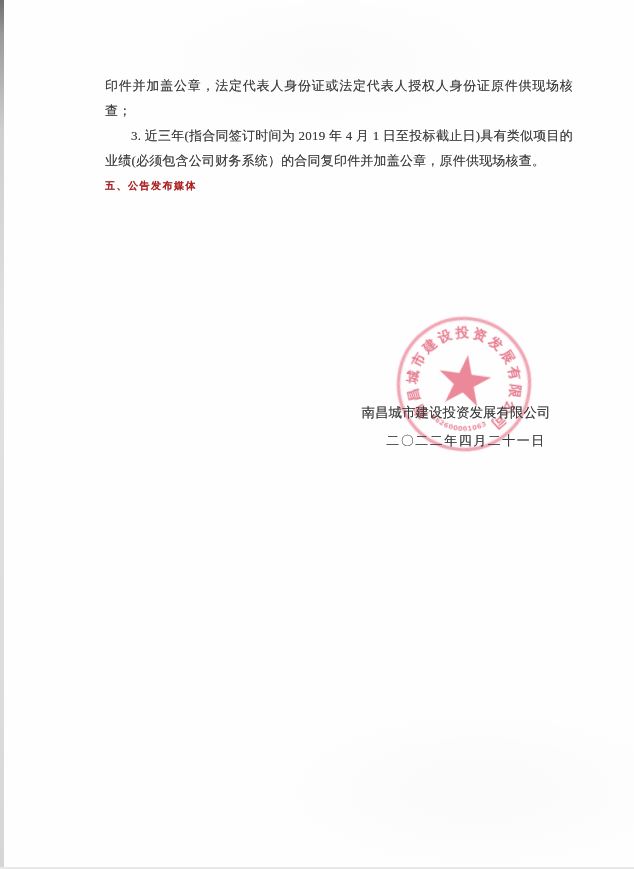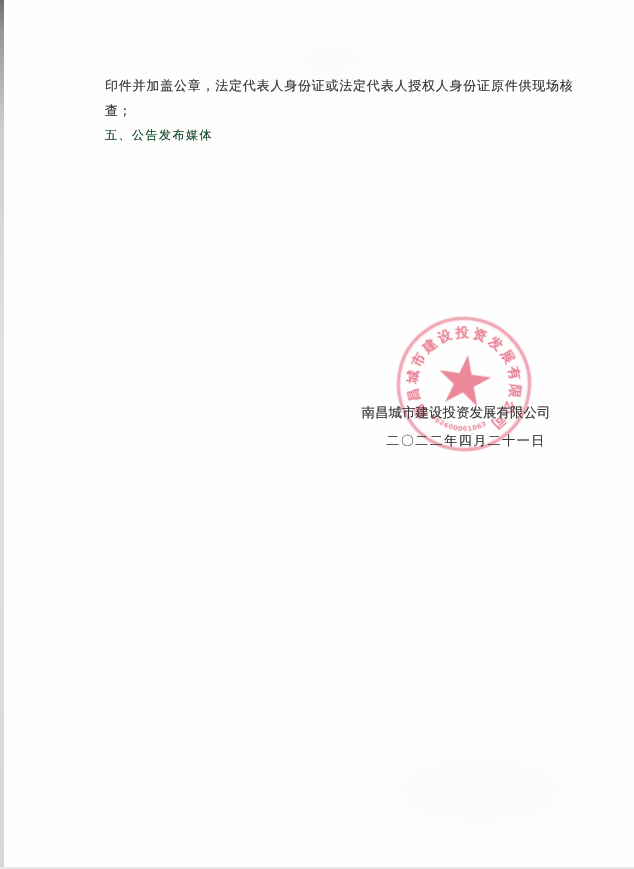--- a/index.html
+++ b/index.html
@@ -28,21 +28,21 @@
     position:absolute;left:85px;top:73px;width:468px;
     font-size:13px;line-height:25px;color:#3b3b3b;
     text-align:justify;
     letter-spacing:0.2px;
     text-shadow:0 0 0.4px rgba(60,60,60,0.55);
     margin-left:20px;
   }
   .para{margin:0;}
   .para.indent{text-indent:2em;}
   .section-heading{
-    margin:0;font-size:12px;font-weight:400;color:#14532d;
+    margin:0;font-size:10px;font-weight:700;color:#b91c1c;
     line-height:25px;letter-spacing:1.5px;
     font-family:"Liberation Sans","DejaVu Sans",sans-serif;
   }
 
   
   .sig-company{
     position:absolute;left:356px;top:403px;width:200px;
     font-size:13.5px;color:#3b3b3b;text-align:center;line-height:20px;
     text-shadow:0 0 0.4px rgba(60,60,60,0.55);
     font-family:Liberation Serif, serif;
@@ -89,20 +89,21 @@
 </style>
 </head>
 <body>
 
 <div class="edge-left"></div>
 <div class="edge-bottom"></div>
 <div class="paper-tint"></div>
 
 <div class="doc-body">
   <p class="para">印件并加盖公章，法定代表人身份证或法定代表人授权人身份证原件供现场核查；</p>
+  <p class="para indent">3. 近三年(指合同签订时间为 2019 年 4 月 1 日至投标截止日)具有类似项目的业绩(必须包含公司财务系统）的合同复印件并加盖公章，原件供现场核查。</p>
   <h2 class="section-heading">五、公告发布媒体</h2>
 </div>
 
 <div class="seal">
   <div class="seal-ring"></div>
   <div class="seal-star">★</div>
   <div class="seal-arc">
       <span class="arc-char" style="transform: rotate(-130deg) translateY(-51px);">南</span>
       <span class="arc-char" style="transform: rotate(-110deg) translateY(-51px);">昌</span>
       <span class="arc-char" style="transform: rotate(-90deg) translateY(-51px);">城</span>

